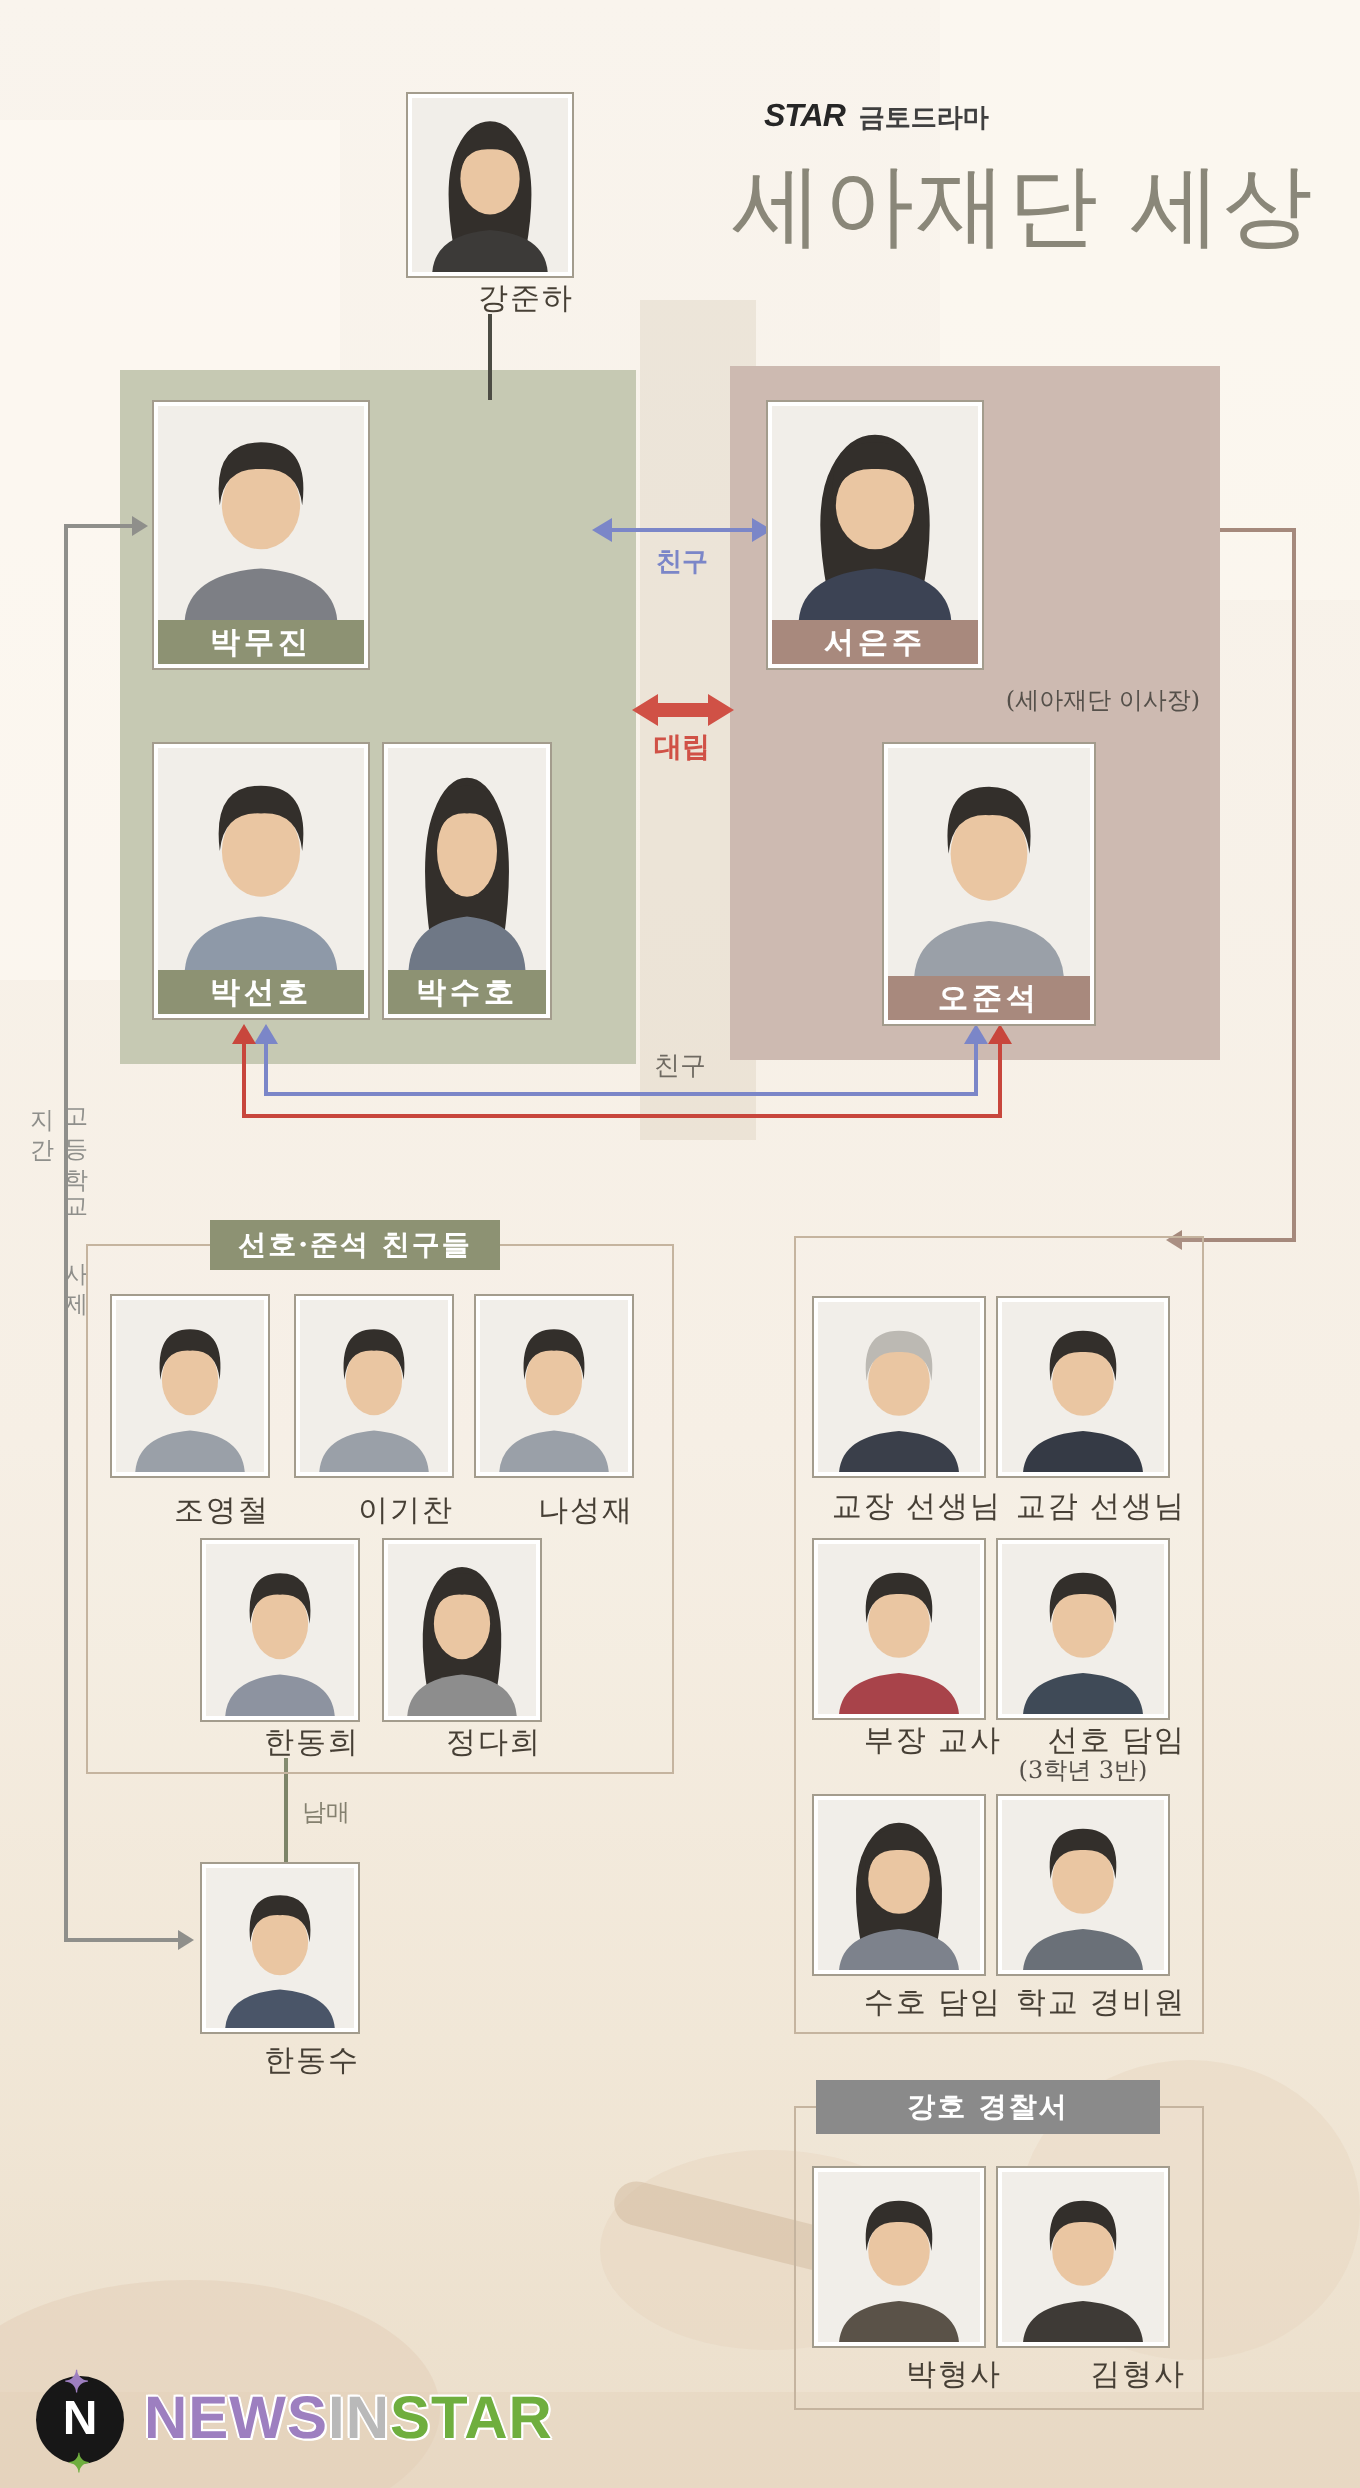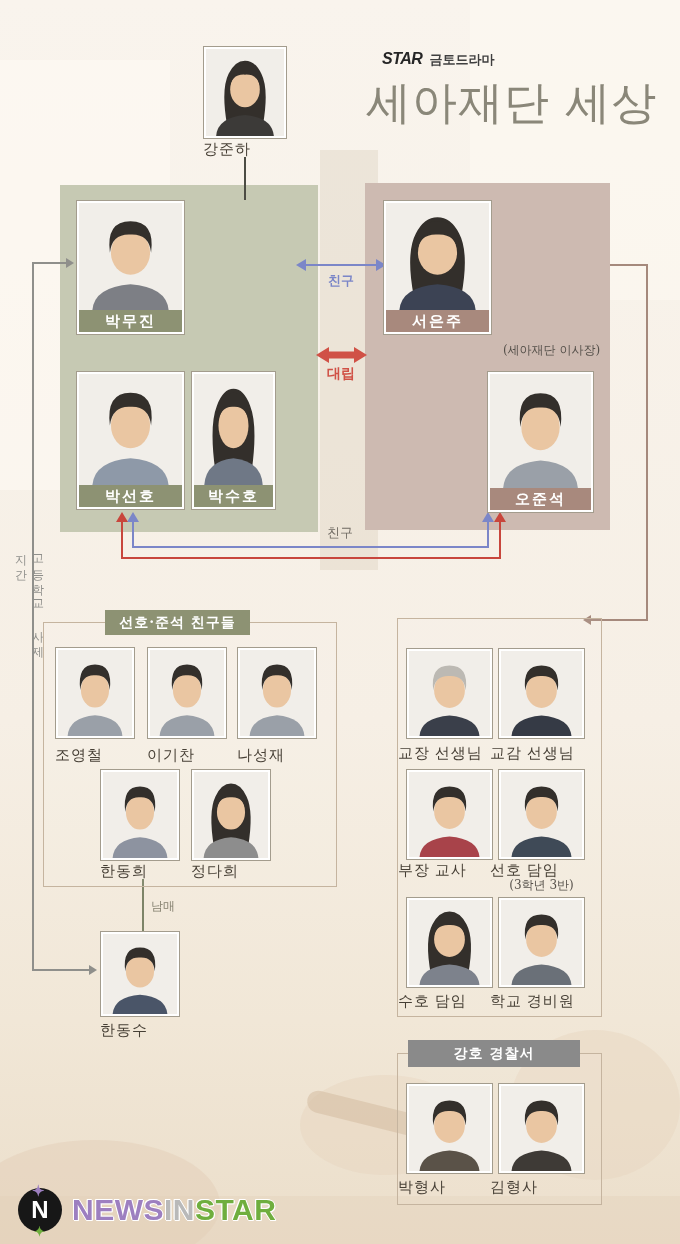--- a/index.html
+++ b/index.html
@@ -38,22 +38,22 @@
   }
   .card .photo{flex:1;overflow:hidden;background:#f1eee9;}
   .card .bar{
     height:22px;flex:0 0 22px;display:flex;align-items:center;justify-content:center;
     color:#fff;font-size:15px;font-weight:bold;
     font-family:"DejaVu Serif","Liberation Serif",serif;letter-spacing:2px;
   }
   .bar-sage{background:#8d9273;}
   .bar-mauve{background:#a8897d;}
   .pname{
-    position:absolute;text-align:left;font-size:15px;color:#463f35;
-    font-family:Liberation Serif, serif;letter-spacing:1px;
+    position:absolute;text-align:right;font-size:15px;color:#463f35;
+    font-family:Liberation Sans, sans-serif;letter-spacing:1px;
   }
   .pcaption{
     position:absolute;text-align:center;font-size:12px;color:#55504a;
     font-family:"DejaVu Serif","Liberation Serif",serif;
   }
   
   .rel-label{position:absolute;font-size:13px;font-weight:bold;}
   .lbl-blue{color:#7b86c8;}
   .lbl-red{color:#d05146;font-size:14px;}
   .lbl-gray{color:#6f6a62;}
@@ -187,21 +187,21 @@
     <div class="photo av-f"><svg viewBox="0 0 100 112" width="100%" height="100%" preserveAspectRatio="none">
           <rect width="100" height="112" fill="#f1eee9"></rect>
           <path d="M27 98 Q19 52 29 32 Q37 15 50 15 Q63 15 71 32 Q81 52 73 98 Z" fill="#332f2b"></path>
           <path d="M13 112 Q15 88 50 85 Q85 88 87 112 Z" fill="#3c4354"></path>
           <ellipse cx="50" cy="52" rx="19" ry="23" fill="#eac6a2"></ellipse>
           <path d="M30 52 Q26 19 50 19 Q74 19 70 52 Q68 32 50 33 Q32 32 30 52 Z" fill="#332f2b"></path>
         </svg></div>
     <div class="bar bar-mauve">서은주</div>
   </div>
   <div class="pcaption" style="left:487px;top:342px;width:129px;">(세아재단 이사장)</div>
-  <div class="card" style="left:441px;top:371px;width:107px;height:142px;margin-left:46px;">
+  <div class="card" style="left:441px;top:371px;width:107px;height:142px;">
     <div class="photo av-m"><svg viewBox="0 0 100 112" width="100%" height="100%" preserveAspectRatio="none">
           <rect width="100" height="112" fill="#f1eee9"></rect>
           <path d="M13 112 Q15 88 50 85 Q85 88 87 112 Z" fill="#9aa0a8"></path>
           <ellipse cx="50" cy="52" rx="19" ry="23" fill="#eac6a2"></ellipse>
           <path d="M30 52 Q26 19 50 19 Q74 19 70 52 Q68 32 50 33 Q32 32 30 52 Z" fill="#332f2b"></path>
         </svg></div>
     <div class="bar bar-mauve">오준석</div>
   </div>
 
   <div class="outline-box" style="left:43px;top:622px;width:292px;height:263px;"></div>

